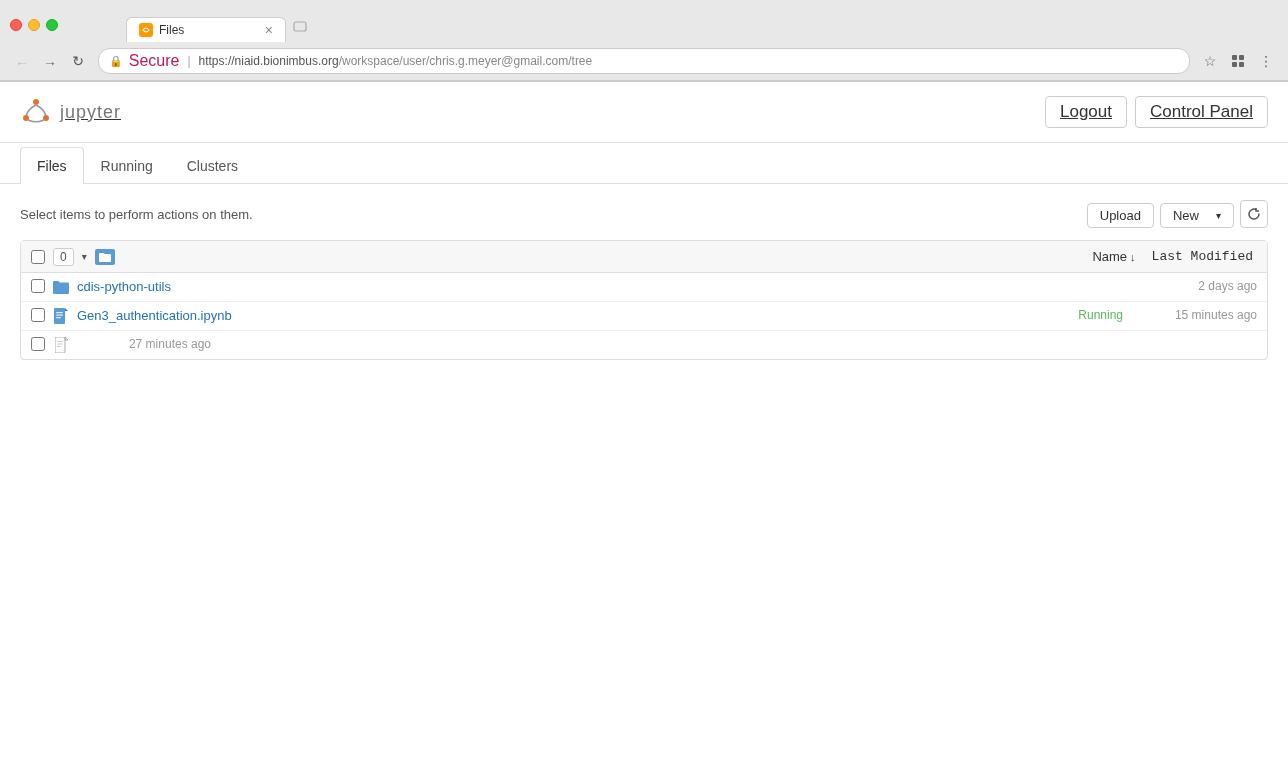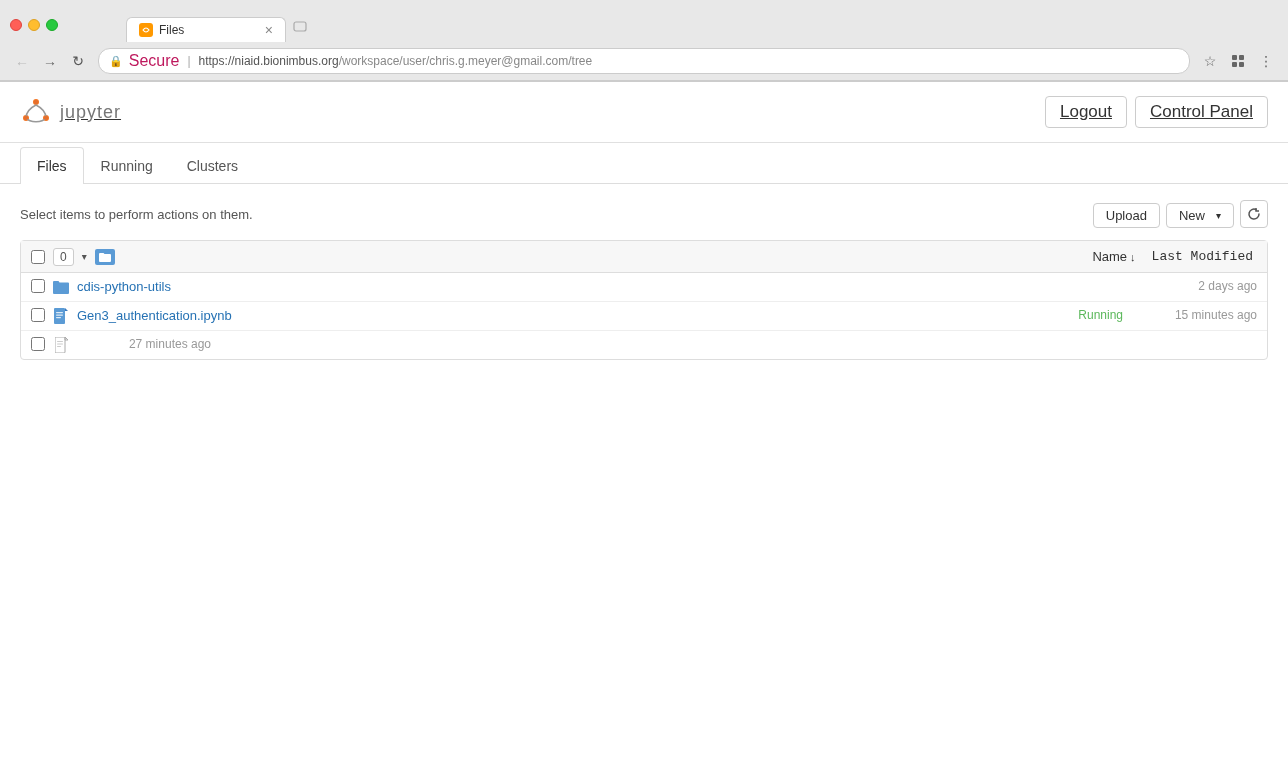--- a/index.html
+++ b/index.html
@@ -44,21 +44,21 @@
     .nav-tabs { display: flex; padding: 0 20px; border-bottom: 1px solid #ddd; margin-top: 4px; }
     .nav-tab { padding: 10px 16px; font-size: 14px; cursor: pointer; color: #555; border: 1px solid transparent; border-bottom: none; margin-bottom: -1px; }
     .nav-tab.active { background: #fff; border-color: #ddd; border-bottom-color: #fff; color: #333; border-radius: 4px 4px 0 0; }
 
     
     .main-content { padding: 16px 20px; }
     .toolbar { display: flex; align-items: center; justify-content: space-between; margin-bottom: 12px; }
     .toolbar-left { font-size: 13px; color: #555; }
     .toolbar-right { display: flex; gap: 6px; align-items: flex-end; }
     .tool-btn { padding: 4px 12px; font-size: 13px; border: 1px solid #ccc; border-radius: 4px; background: #fff; cursor: pointer; color: #333; }
-    .new-btn { display: flex; align-items: center; gap: 11px; }
+    .new-btn { display: flex; align-items: center; gap: 17px; }
     .new-btn .caret { font-size: 10px; }
     .refresh-icon-btn { width: 28px; height: 28px; display: flex; align-items: center; justify-content: center; border: 1px solid #ccc; border-radius: 4px; background: #fff; cursor: pointer; color: #555; font-size: 14px; }
 
     
     .file-list { border: 1px solid #ddd; border-radius: 4px; }
     .file-list-header { display: flex; align-items: center; padding: 6px 10px; background: #f7f7f7; border-bottom: 1px solid #ddd; gap: 8px; }
     .check-all { width: 14px; height: 14px; cursor: pointer; }
     .item-count { font-size: 12px; color: #555; background: #fff; border: 1px solid #ccc; border-radius: 3px; padding: 1px 6px; }
     .count-caret { font-size: 10px; color: #555; cursor: pointer; }
 

